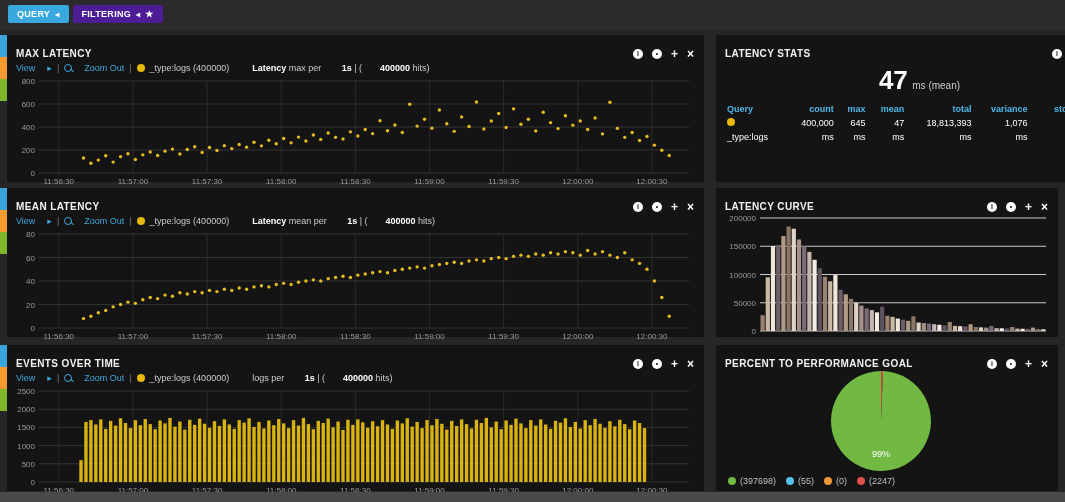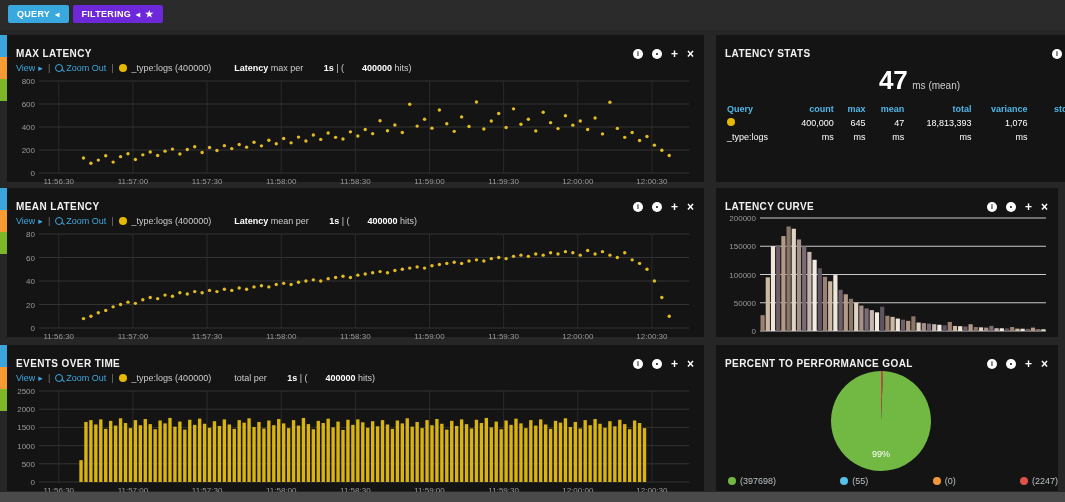--- a/index.html
+++ b/index.html
@@ -2,55 +2,55 @@
 <html><head>
 <meta charset="utf-8">
 <style>
   html,body{margin:0;padding:0;background:#262626;font-family:"Liberation Sans",sans-serif;}
   .screen{position:relative;width:1065px;height:502px;background:#262626;overflow:hidden;}
   .topbar{position:absolute;top:0;left:0;width:100%;height:30px;background:#2b2b2b;}
   .tabs{display:flex;align-items:flex-start;padding-top:5px;padding-left:8px;gap:4px;}
   .tab{display:inline-flex;align-items:center;gap:5px;padding:4px 9px;border-radius:2px;color:#fff;
        font-size:9px;font-weight:bold;letter-spacing:.3px;cursor:pointer;}
   .tab-query{background:#38a8de;}
-  .tab-filtering{background:#6d28d9;}
+  .tab-filtering{background:#4c1d95;}
   .tab .caret{font-size:8px;}
   .tab .star{font-size:9px;}
 
   .panel{position:absolute;background:#141414;color:#eee;}
   .panel-header{display:flex;justify-content:space-between;align-items:center;padding:5px 10px 1px 9px;margin-top:8px;}
   .panel-title{font-size:10px;font-weight:bold;letter-spacing:.4px;color:#f2f2f2;}
   .panel-icons{display:flex;gap:9px;align-items:center;}
   .icon-circle{width:10px;height:10px;border-radius:50%;background:#fff;color:#141414;font-size:7px;
                font-weight:bold;line-height:10px;text-align:center;display:inline-block;cursor:pointer;}
   .icon-plain{color:#fff;font-weight:bold;font-size:12px;line-height:10px;cursor:pointer;}
 
   .toolbar{display:flex;align-items:center;gap:5px;font-size:9px;color:#ccc;padding:1px 9px 2px 9px;height:13px;white-space:pre;}
-  .link{color:#3fa7dd;cursor:pointer;display:inline-flex;align-items:center;gap:3px;}
+  .link{color:#3fa7dd;cursor:pointer;display:inline-flex;align-items:center;gap:12px;}
   .sep{color:#777;}
   .dot{width:8px;height:8px;border-radius:50%;display:inline-block;}
   .mag{width:6px;height:6px;border:1.4px solid #3fa7dd;border-radius:50%;position:relative;display:inline-block;}
   .mag::after{content:"";position:absolute;width:4px;height:1.4px;background:#3fa7dd;right:-3px;bottom:-1px;transform:rotate(45deg);}
   .metric b{color:#fff;margin-left:18px;}
   svg.chart{display:block;margin-left:2px;}
 
   .strip{position:absolute;left:0;width:7px;}
   .strip div{height:22px;}
 
   
   .big-stat{text-align:center;margin-top:5px;}
   .big-num{font-size:26px;font-weight:bold;color:#fff;}
   .big-unit{font-size:10px;color:#ccc;}
   .stats-table{width:calc(100% - 16px);margin:7px 8px 0 8px;border-collapse:collapse;}
   .stats-table th{color:#4fb6e8;font-size:9px;font-weight:bold;text-align:right;padding:1px 3px;}
   .stats-table td{color:#fff;font-size:9px;text-align:right;padding:2px 3px;vertical-align:top;line-height:1.5;}
   .ta-l{text-align:left !important;}
 
   
-  .legend{display:flex;gap:10px;align-items:center;margin:2px 0 0 12px;font-size:9px;color:#b9c0c4;justify-content:space-between;}
+  .legend{display:flex;gap:10px;align-items:center;margin:2px 0 0 12px;font-size:9px;color:#b9c0c4;}
   .legend-item{display:inline-flex;align-items:center;gap:4px;cursor:pointer;}
 
   .bottombar{position:absolute;top:492px;left:0;width:100%;height:10px;background:#4a4a4a;}
 </style>
 </head>
 <body>
 
 <div class="screen">
 
   <div class="topbar">
@@ -474,21 +474,21 @@
         <span class="icon-plain">×</span>
       </span>
     </div>
     <div class="toolbar">
       <span class="link"><span>View</span><span>▸</span></span>
       <span class="sep">|</span>
       <span class="link"><span class="mag"></span><span>Zoom Out</span></span>
       <span class="sep">|</span>
       <span class="dot" style="background: rgb(230, 184, 0);"></span>
       <span>_type:logs (400000)</span>
-      <span class="metric"><b></b><span>total per </span><b>1s</b><span> | (</span><b>400000</b><span> hits)</span></span>
+      <span class="metric"><b></b><span>logs per </span><b>1s</b><span> | (</span><b>400000</b><span> hits)</span></span>
     </div>
     <svg class="chart" width="688" height="109">
         <line x1="49.77186311787072" x2="49.77186311787072" y1="5" y2="96" stroke="#2a2a2a"></line>
         <text x="49.77186311787072" y="107" text-anchor="middle" font-size="8" fill="#9a9a9a" font-family="Liberation Sans, sans-serif">11:56:30</text>
         <line x1="123.91634980988593" x2="123.91634980988593" y1="5" y2="96" stroke="#2a2a2a"></line>
         <text x="123.91634980988593" y="107" text-anchor="middle" font-size="8" fill="#9a9a9a" font-family="Liberation Sans, sans-serif">11:57:00</text>
         <line x1="198.06083650190112" x2="198.06083650190112" y1="5" y2="96" stroke="#2a2a2a"></line>
         <text x="198.06083650190112" y="107" text-anchor="middle" font-size="8" fill="#9a9a9a" font-family="Liberation Sans, sans-serif">11:57:30</text>
         <line x1="272.20532319391634" x2="272.20532319391634" y1="5" y2="96" stroke="#2a2a2a"></line>
         <text x="272.20532319391634" y="107" text-anchor="middle" font-size="8" fill="#9a9a9a" font-family="Liberation Sans, sans-serif">11:58:00</text>

